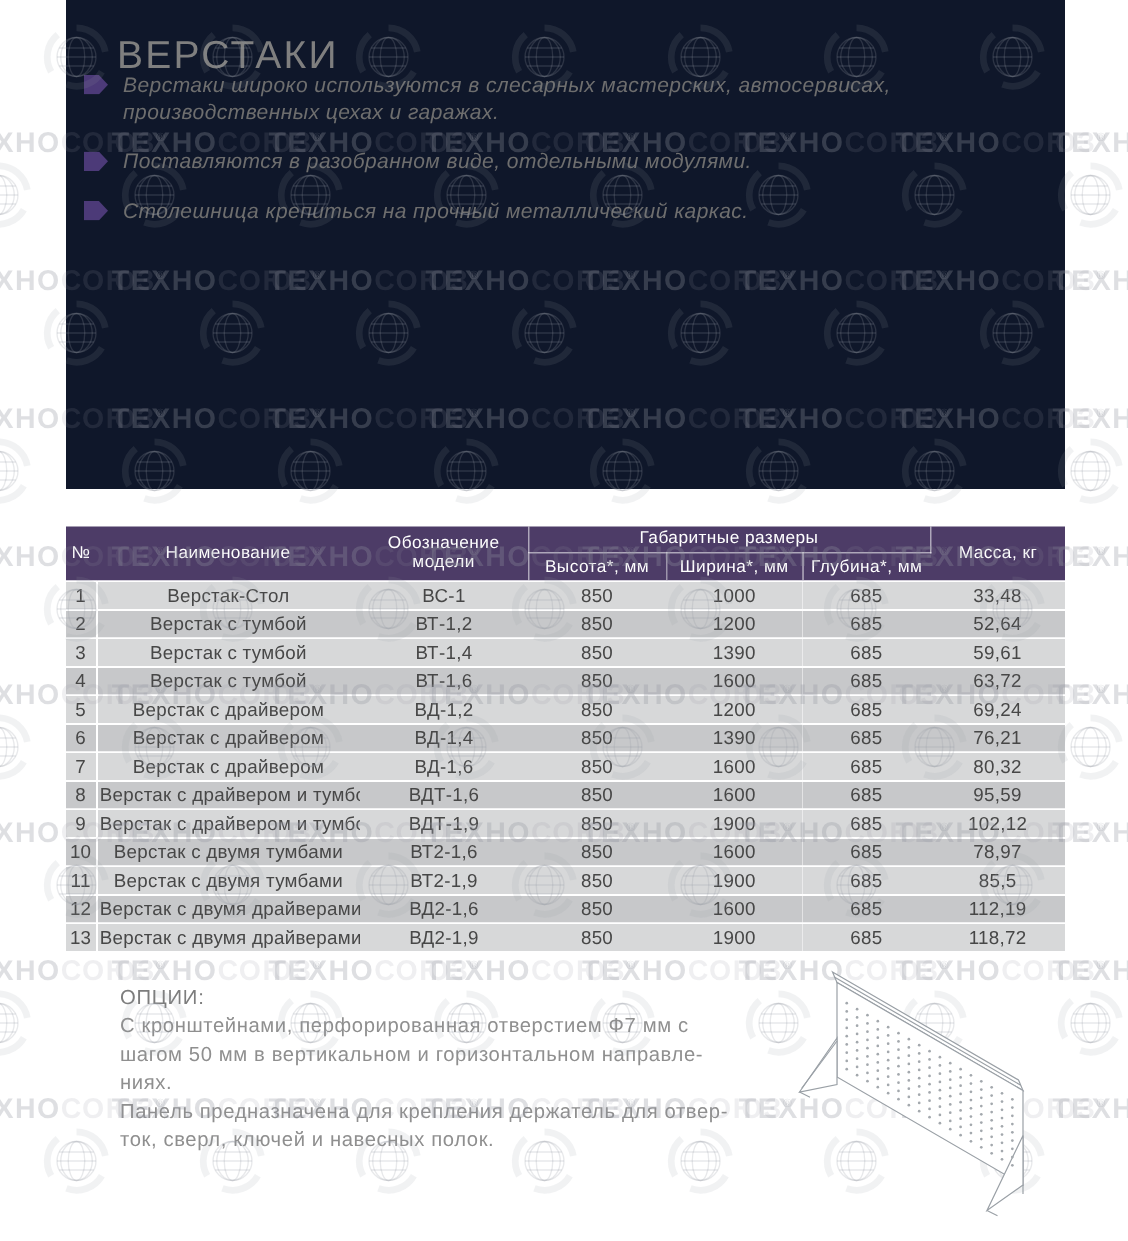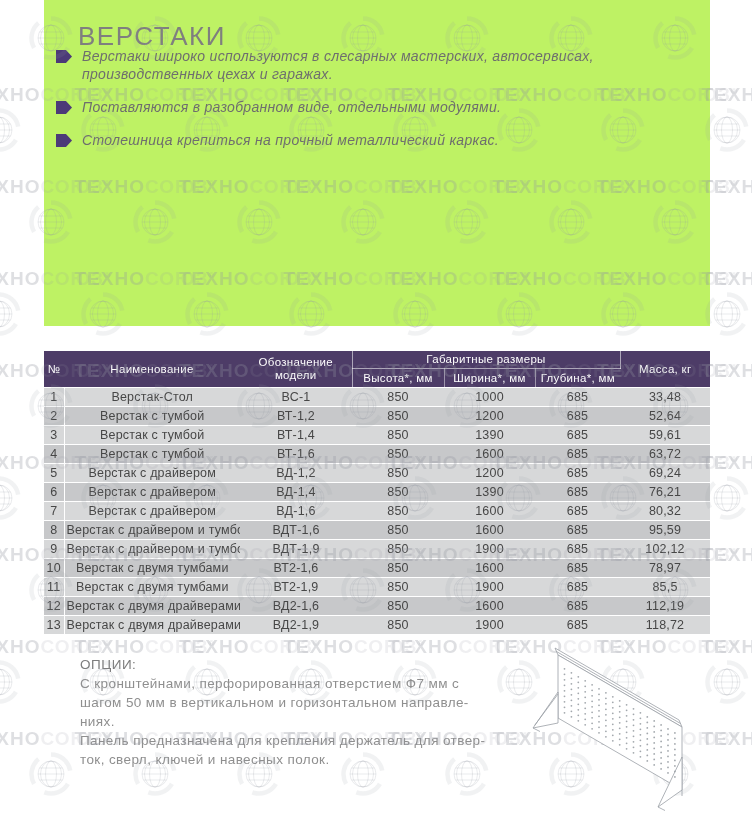--- a/index.html
+++ b/index.html
@@ -1,21 +1,21 @@
 <!DOCTYPE html>
 <html><head>
 <meta charset="utf-8">
 <style>
   html,body{margin:0;padding:0;background:#fff;}
   .page{position:relative;width:752px;height:827px;background:#ffffff;overflow:hidden;
         font-family:"Liberation Sans", sans-serif;}
   .content{position:absolute;inset:0;z-index:1;}
 
   
-  .gray-panel{position:absolute;left:44px;top:0;width:666px;height:326px;background:#bef264;}
+  .gray-panel{position:absolute;left:44px;top:0;width:666px;height:326px;background:#0f172a;}
   .page-title{position:absolute;left:34px;top:2px;font-size:26px;line-height:34px;
               color:#7f7f7f;letter-spacing:1.5px;font-weight:400;}
   .features{position:absolute;left:12px;top:47px;margin:0;padding:0;list-style:none;width:628px;}
   .features li{display:flex;align-items:flex-start;margin:0 0 15px 0;}
   .bullet{width:16px;height:13px;margin:3px 10px 0 0;flex-shrink:0;background:#4c3a78;
           clip-path:polygon(0 0,62% 0,100% 50%,62% 100%,0 100%);}
   .feature-text{font-size:14px;line-height:18px;color:#6e6e6e;letter-spacing:.3px;white-space:pre-line;font-style:italic;}
 
   
   table.spec{position:absolute;left:44px;top:351px;width:666px;border-collapse:collapse;

